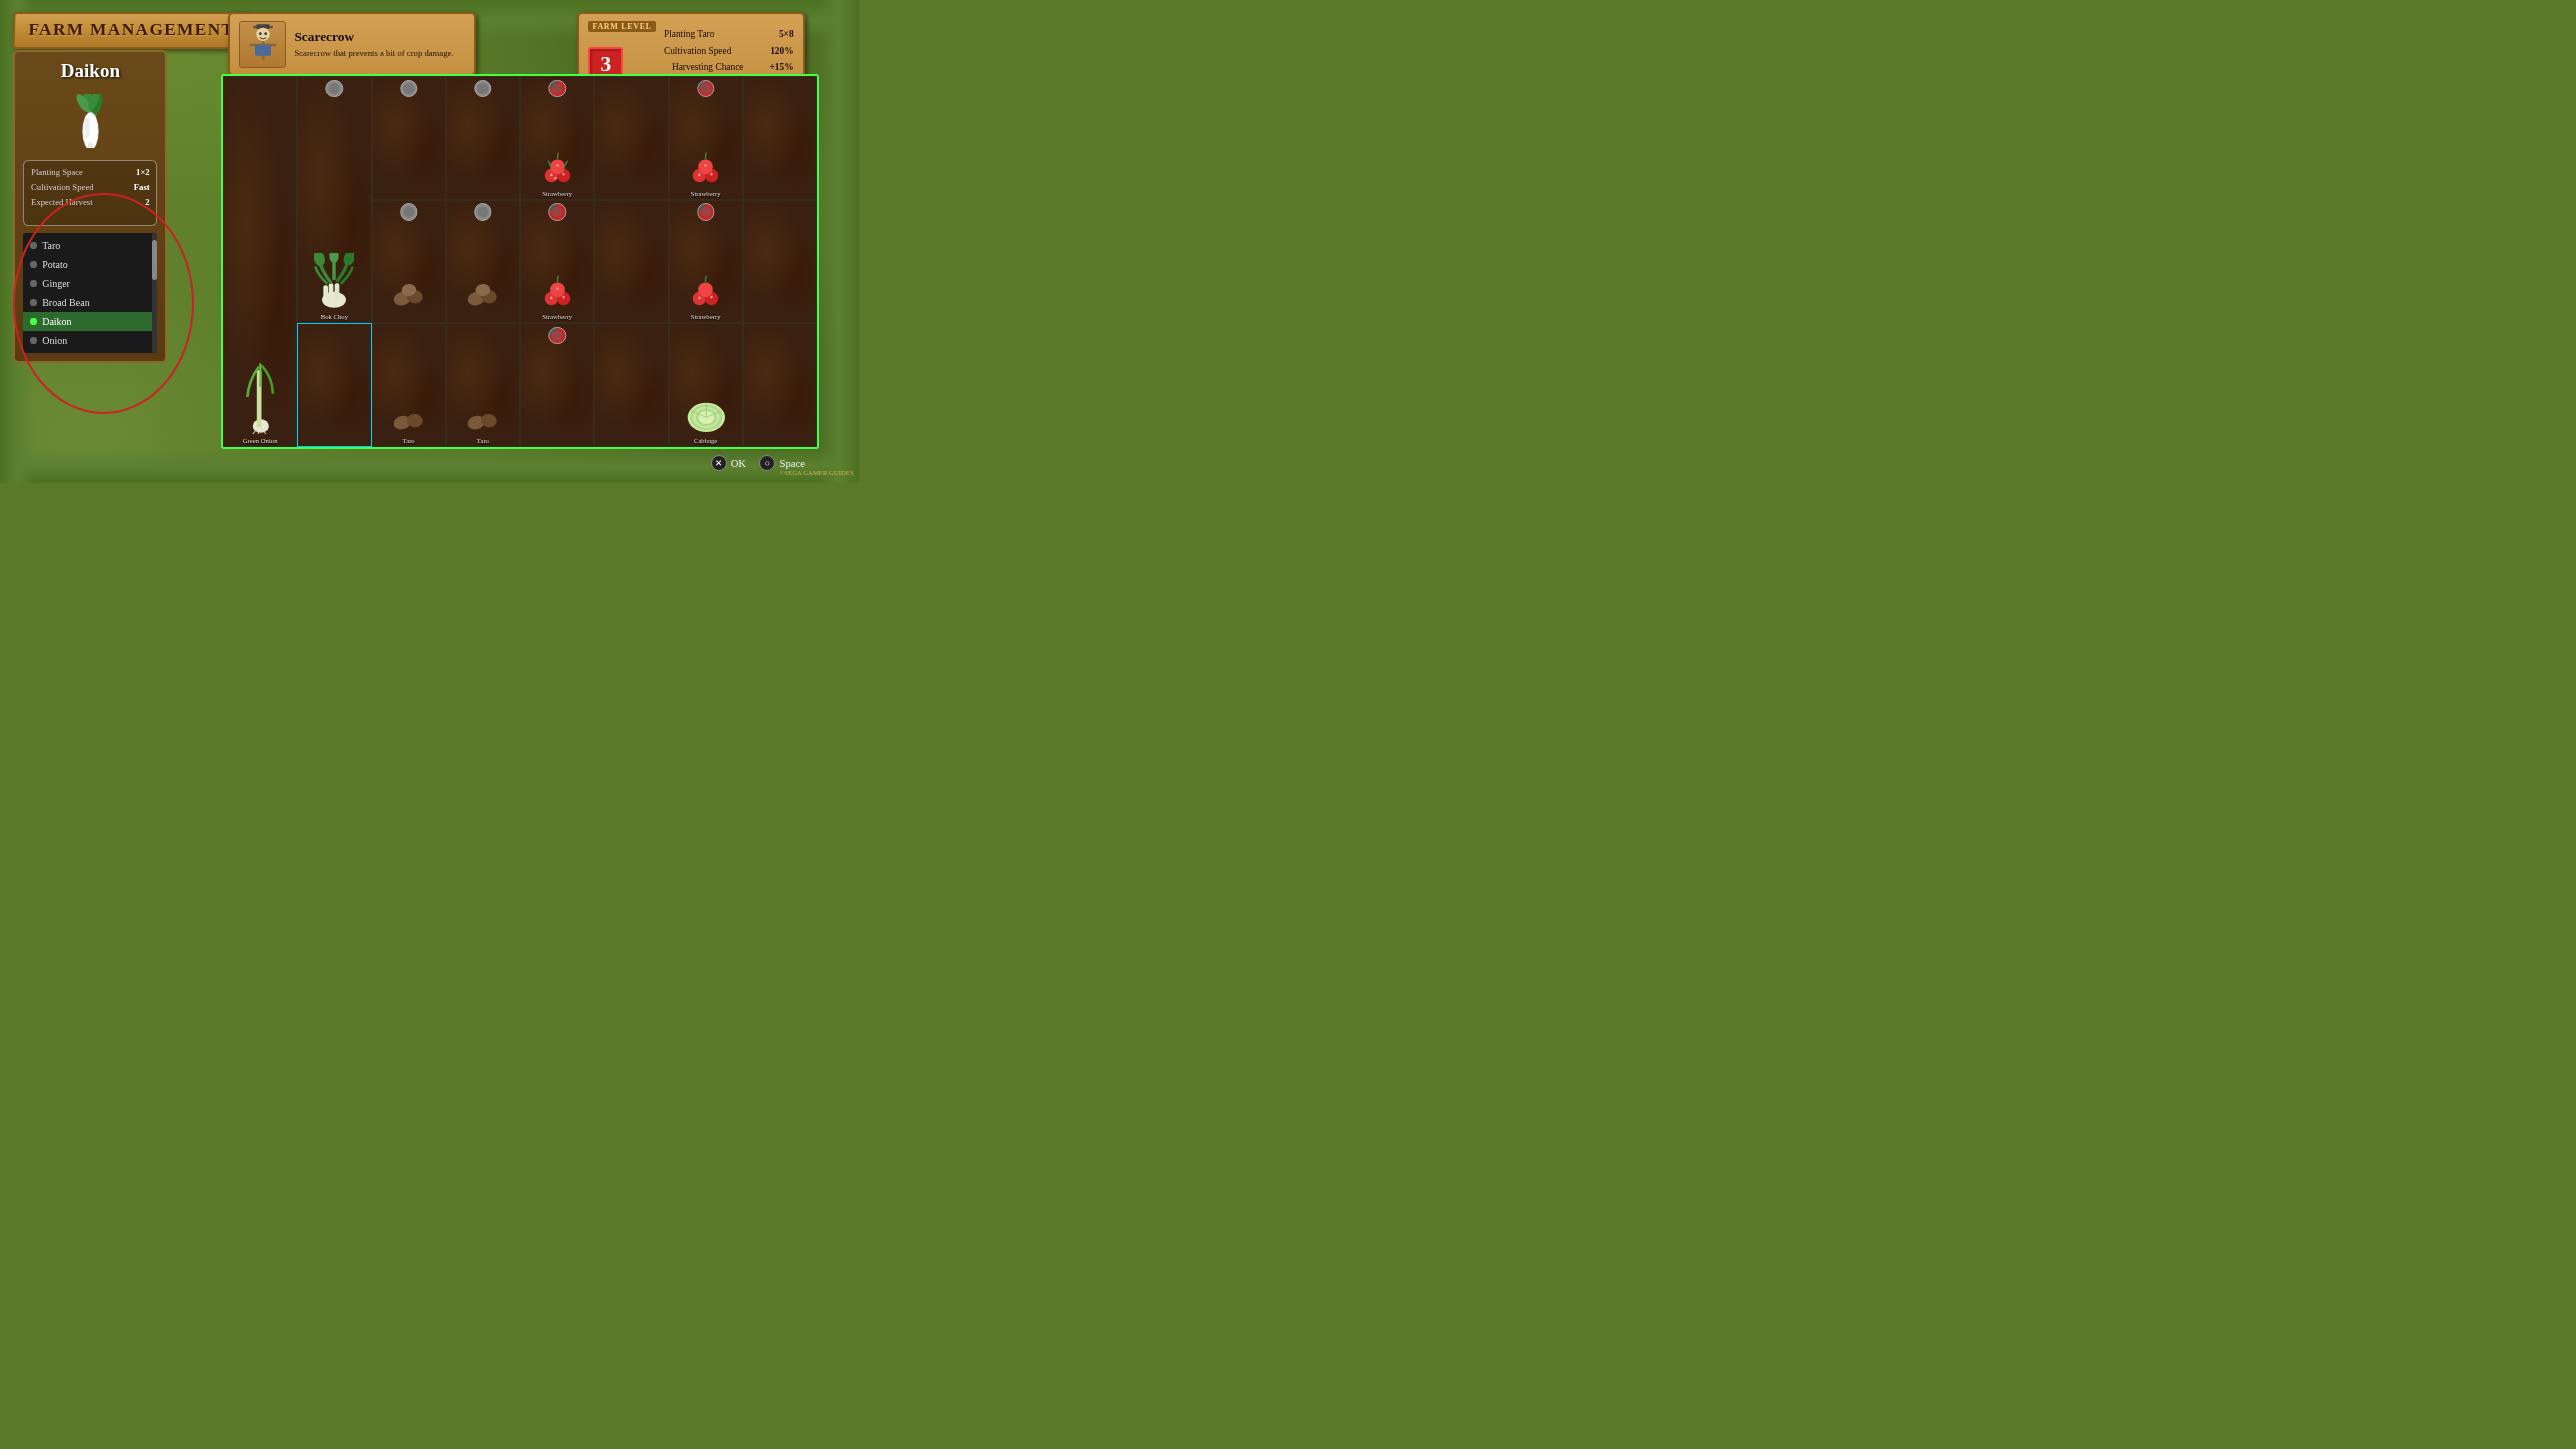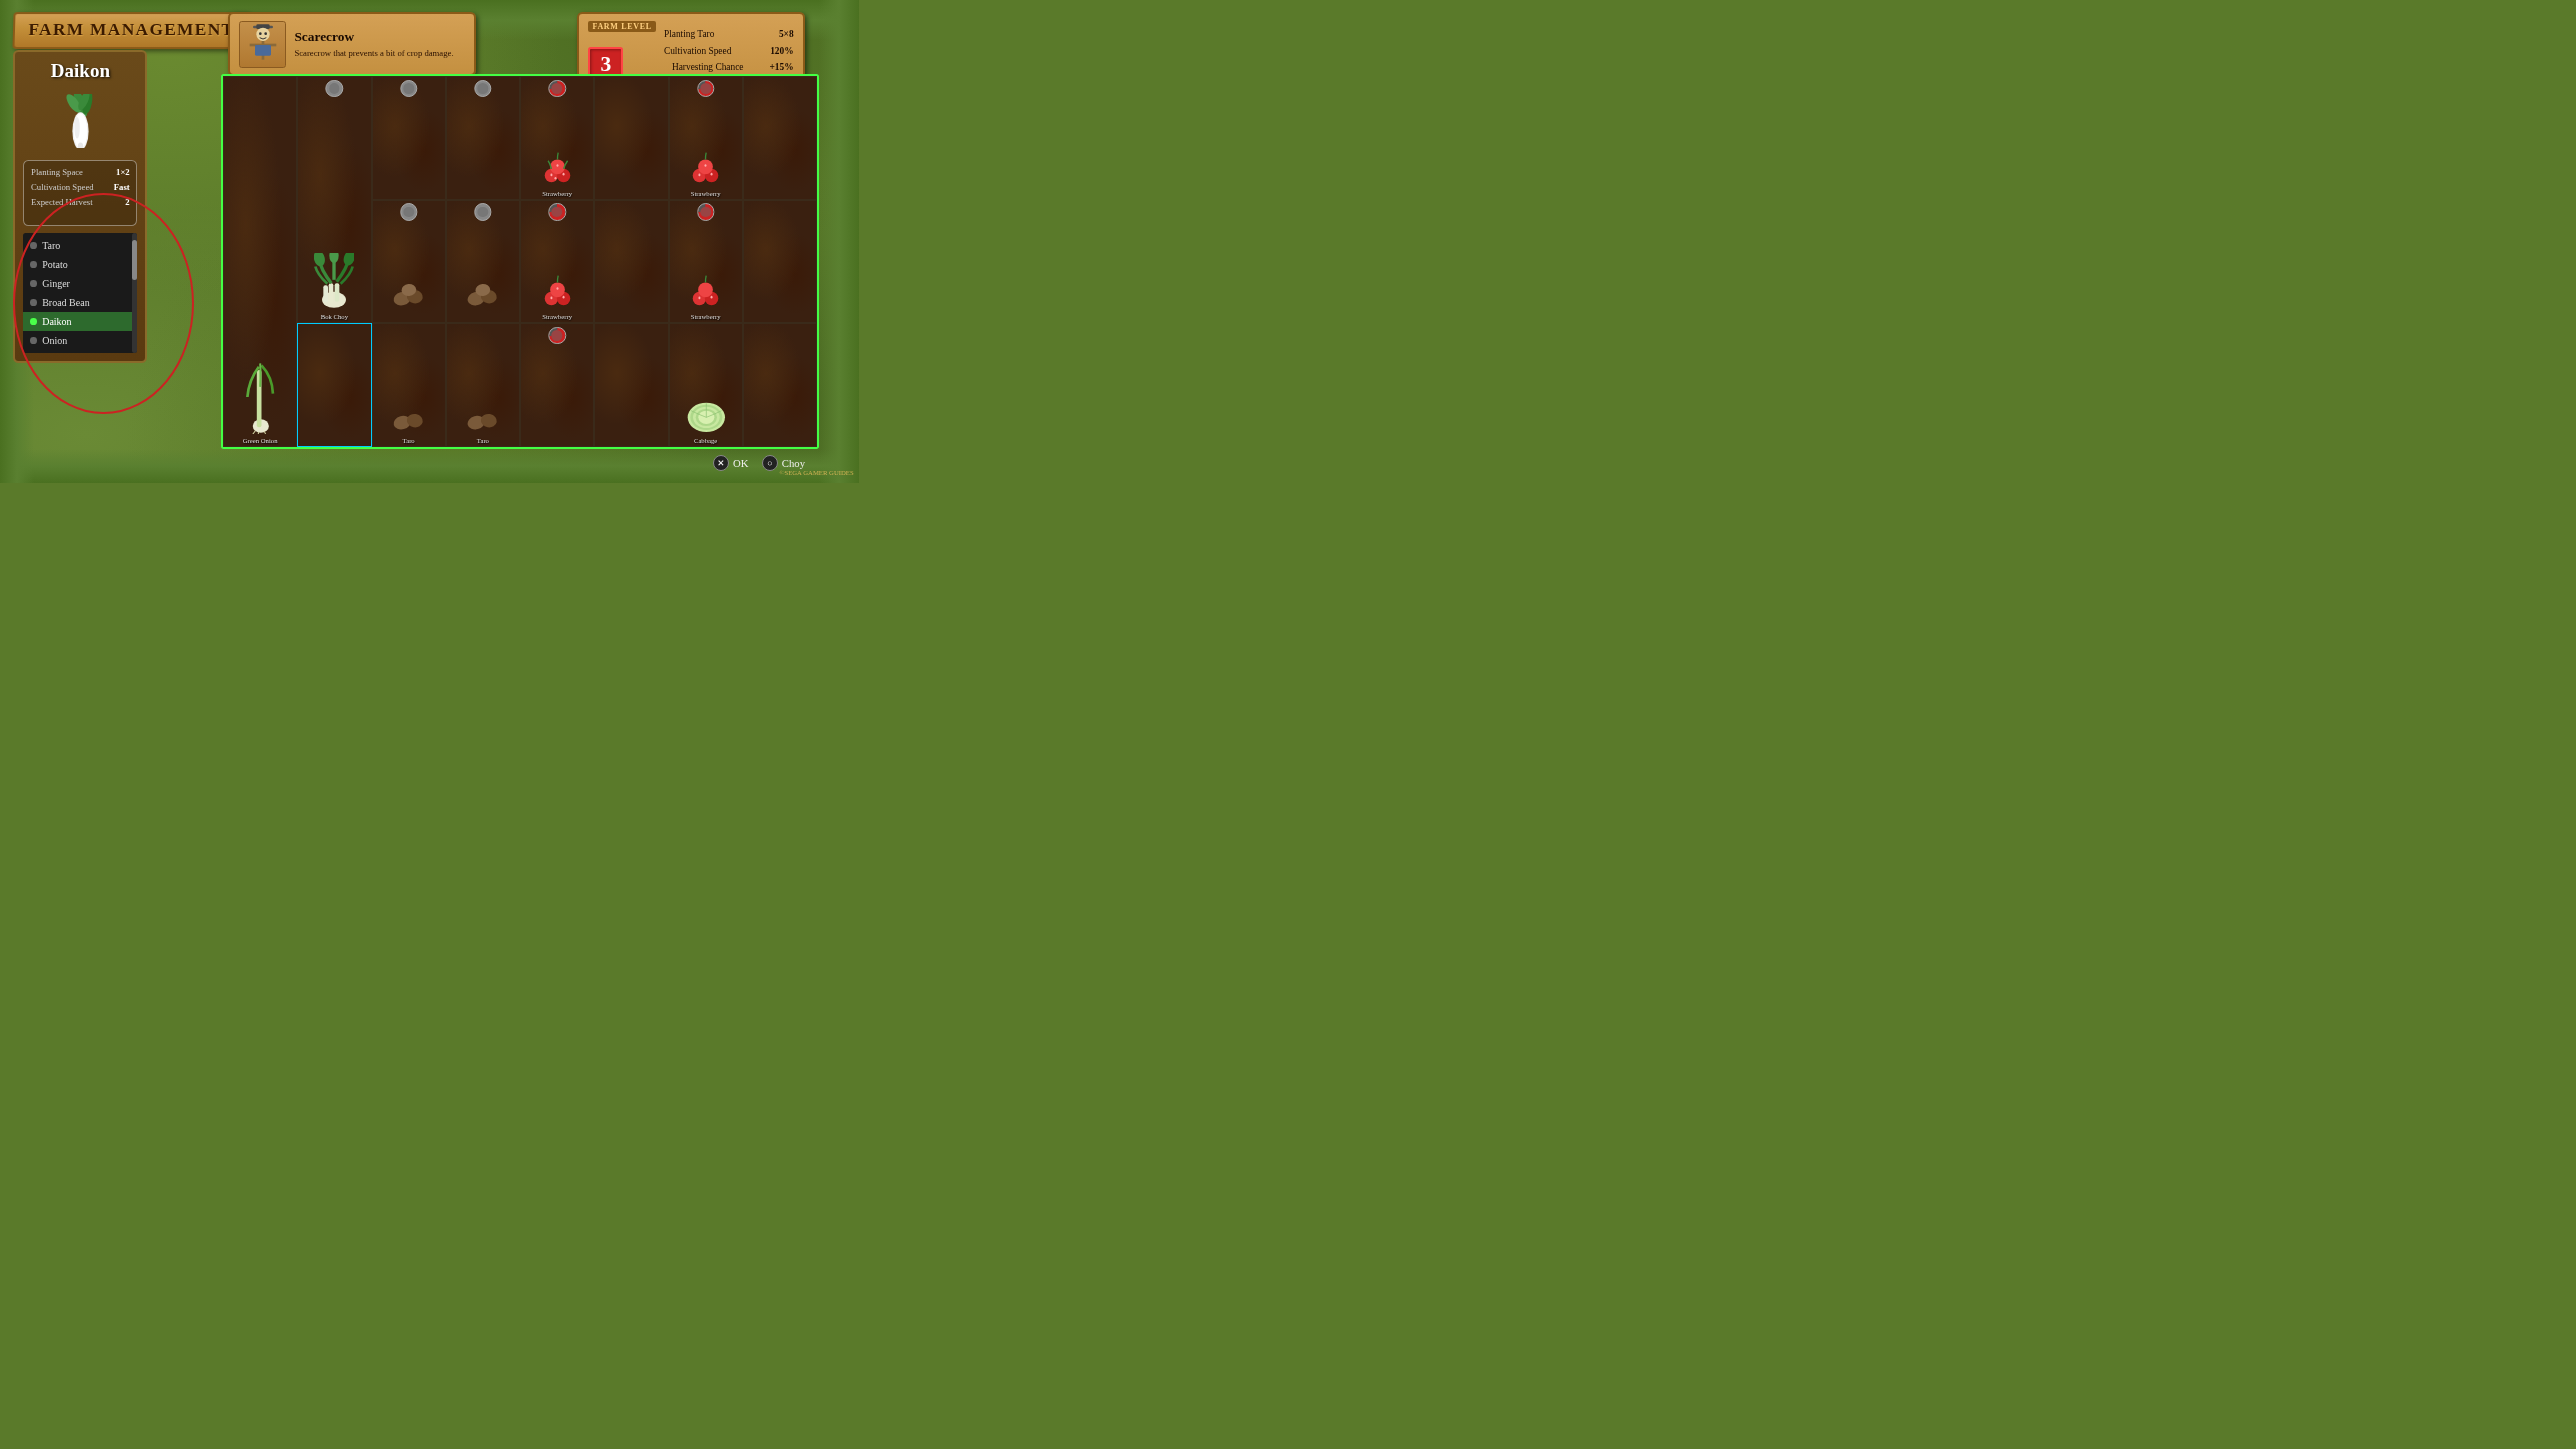--- a/index.html
+++ b/index.html
@@ -70,21 +70,21 @@
       letter-spacing: 1.3px;
       text-shadow: 0.7px 0.7px 1.3px rgba(255,200,100,0.5);
       font-family: 'Georgia', serif;
     }
 
     
     .left-panel {
       position: absolute;
       top: 50px;
       left: 13.4px;
-      width: 134px;
+      width: 154px;
       background: linear-gradient(180deg, #6a4a1a 0%, #5a3a10 100%);
       border: 2px solid #8a6a2a;
       border-radius: 5.4px;
       padding: 8px;
       color: white;
     }
 
     .crop-name-header {
       text-align: center;
       font-size: 19px;
@@ -769,20 +769,20 @@
   </div>
 </div>
 
 <div class="bottom-buttons">
   <div class="btn-item">
     <div class="btn-circle x-btn">✕</div>
     <span>OK</span>
   </div>
   <div class="btn-item">
     <div class="btn-circle o-btn">○</div>
-    <span>Choy</span>
+    <span>Space</span>
   </div>
 </div>
 
 <div class="watermark">
   <span>©SEGA GAMER GUIDES</span>
 </div>
 
 
 </body></html>

